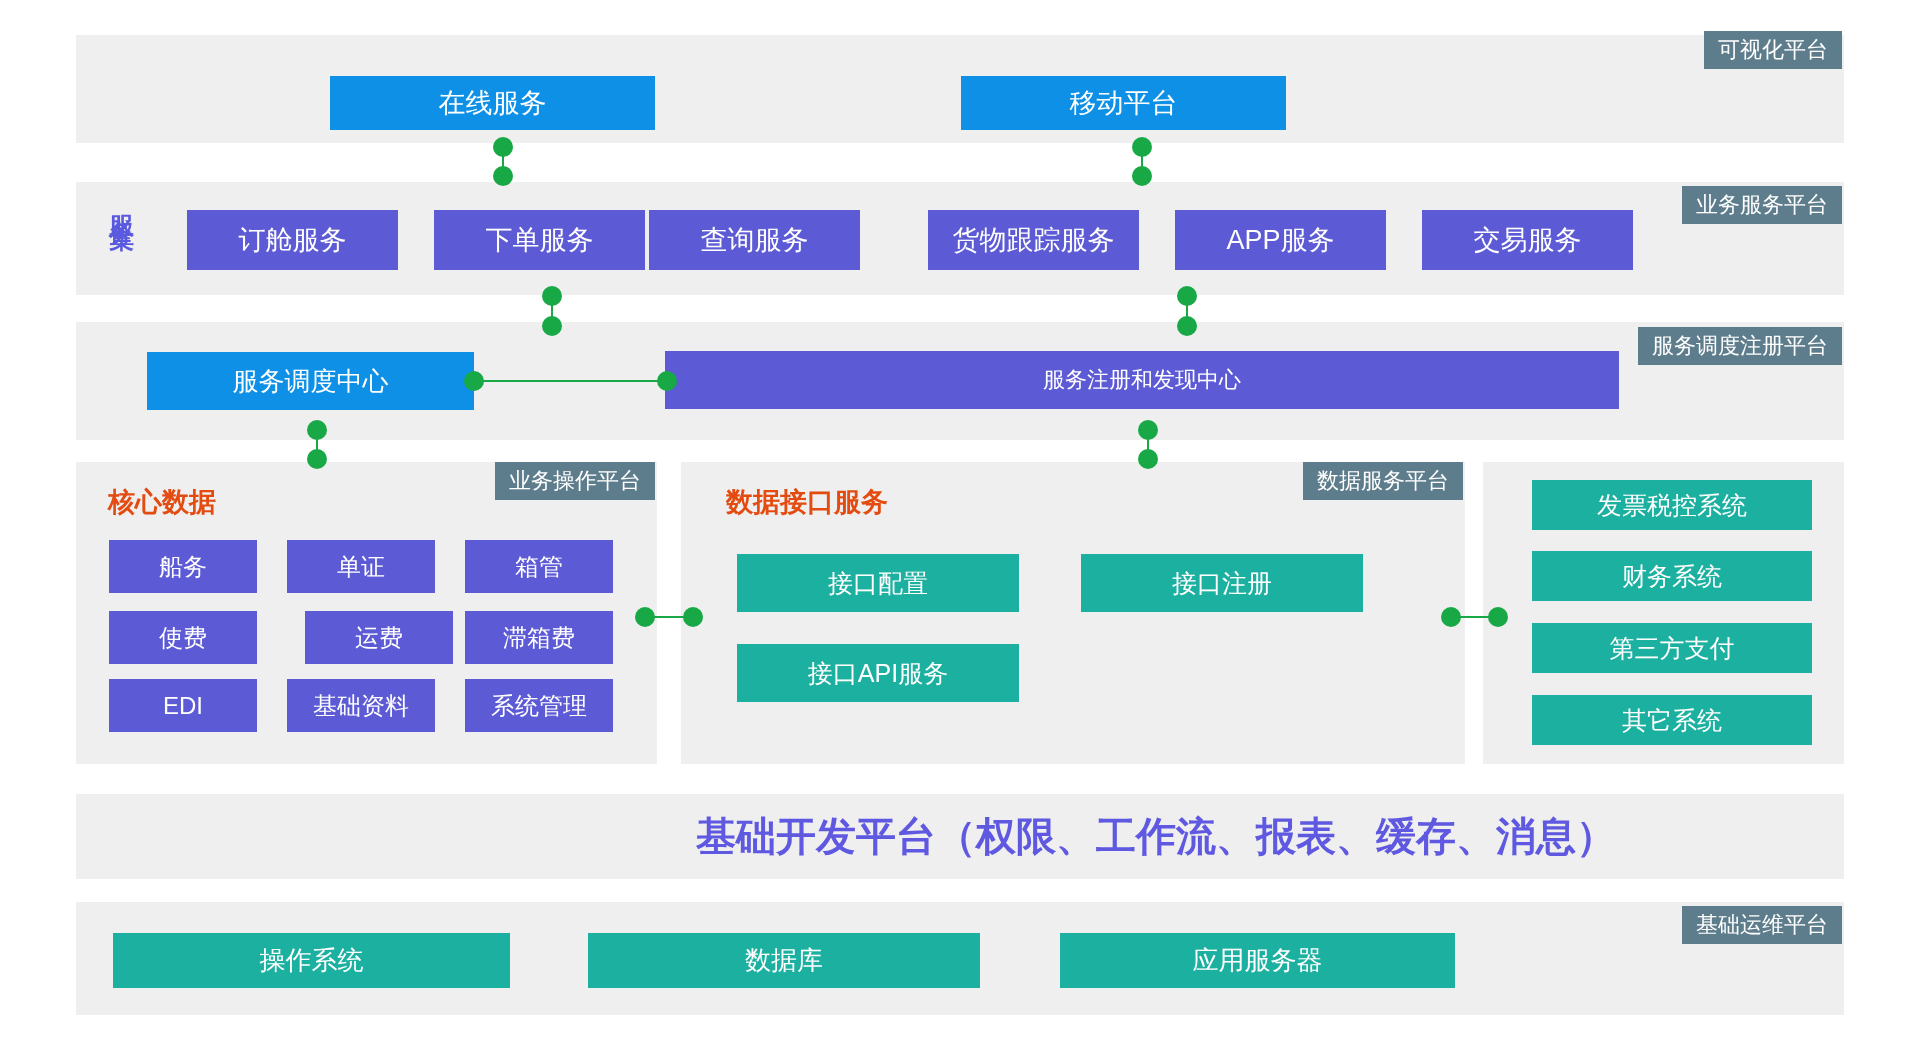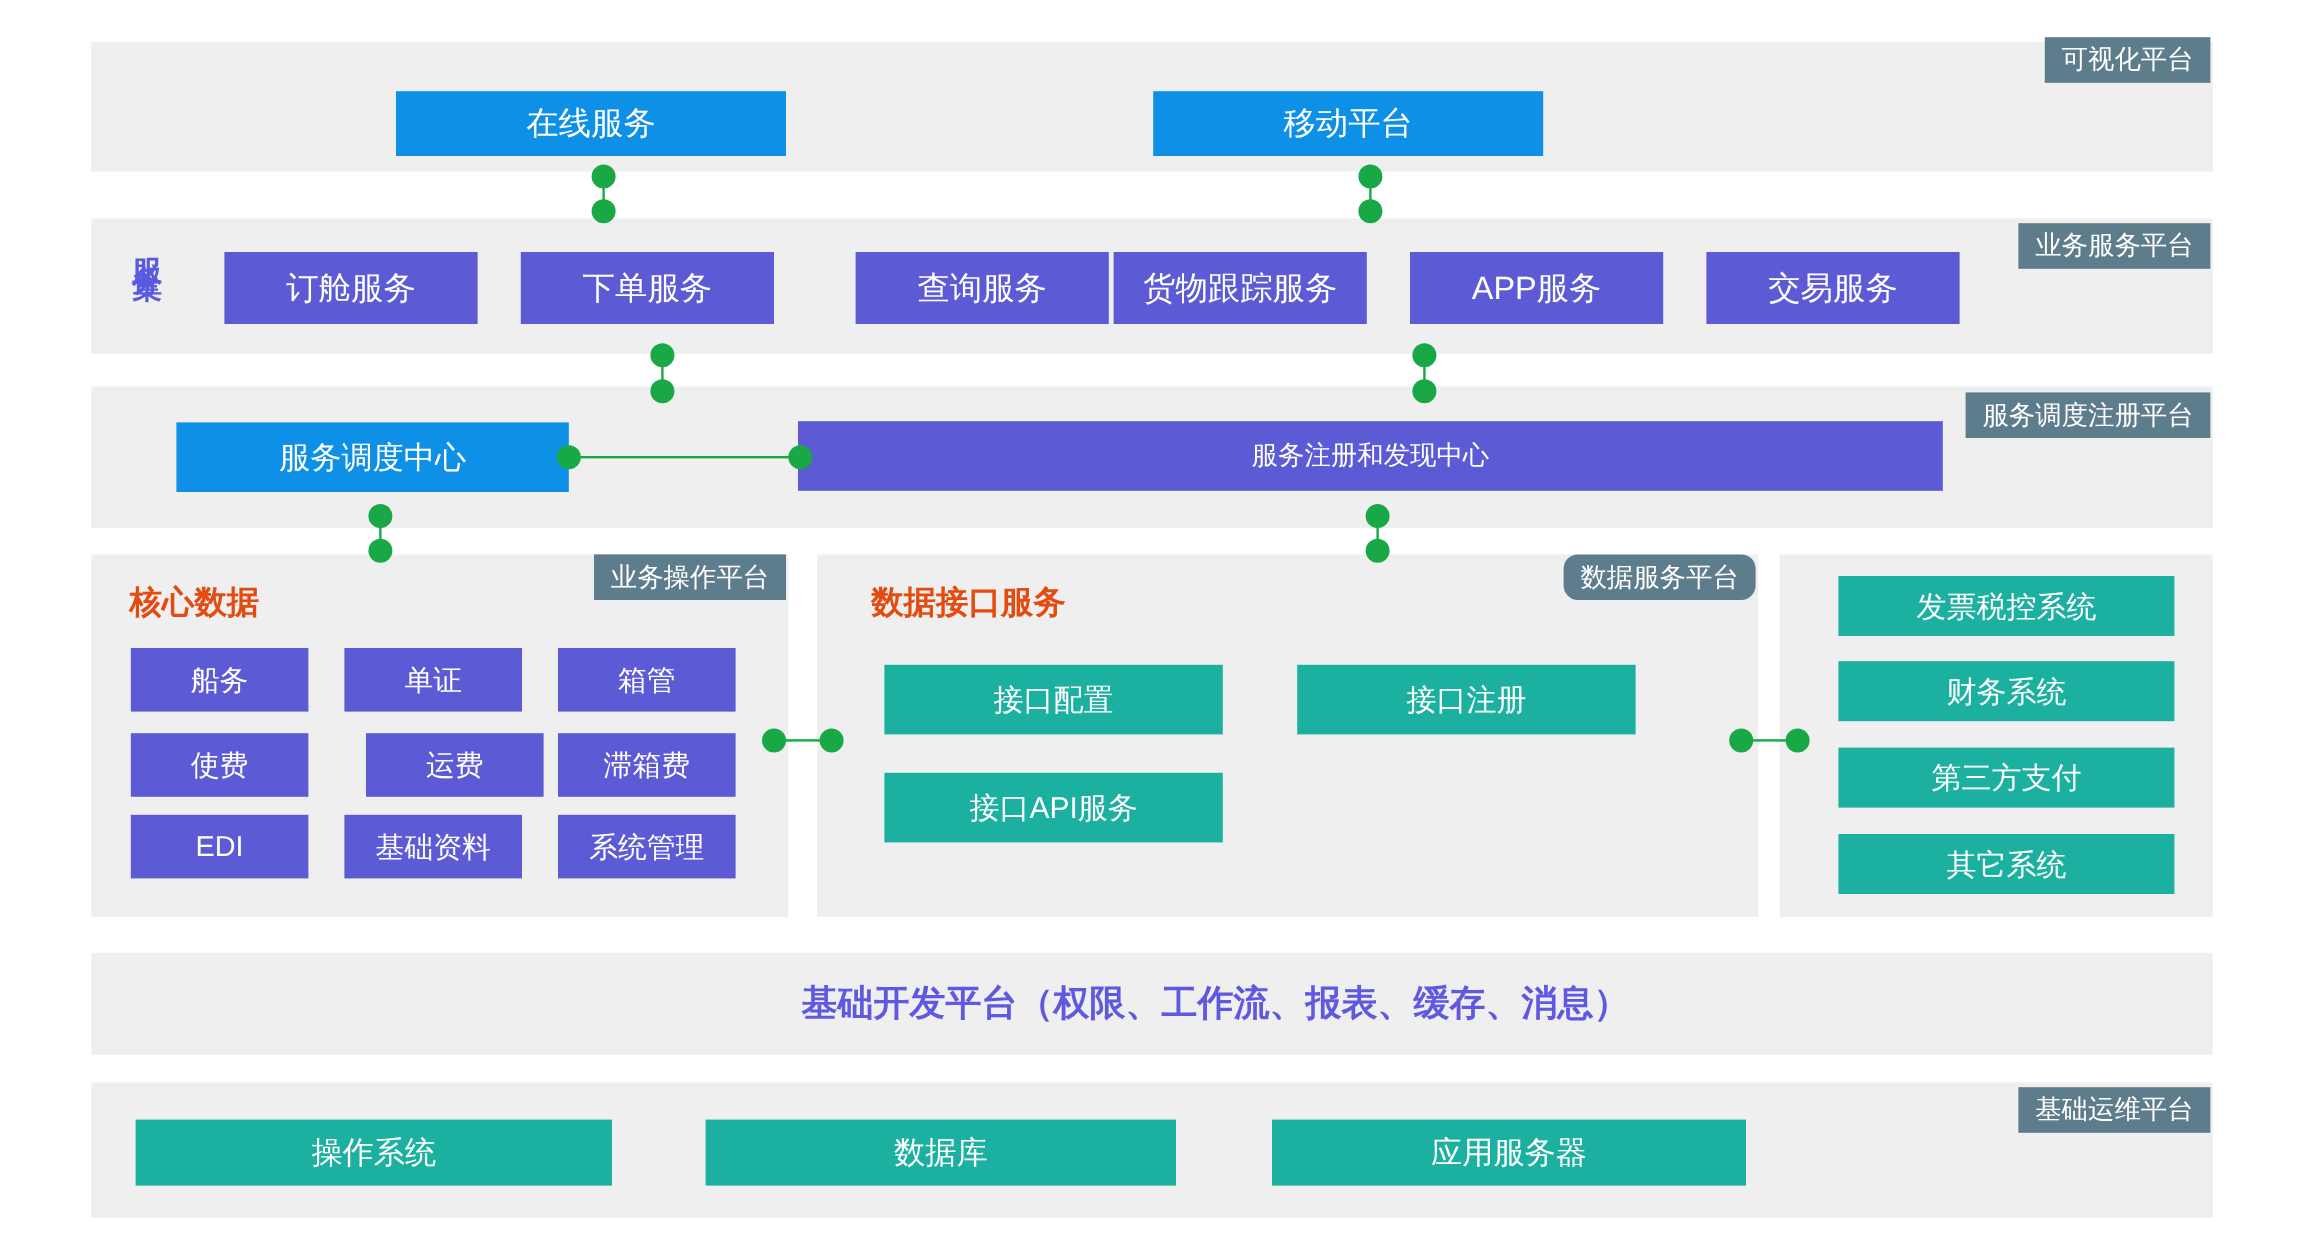--- a/index.html
+++ b/index.html
@@ -33,43 +33,43 @@
   }
   .badge.r{right:2px;}
   .title{position:absolute;font-size:27px;font-weight:bold;color:var(--orange);white-space:nowrap;}
   .side-label{
     position:absolute;writing-mode:vertical-rl;text-orientation:upright;
     font-size:25px;font-weight:bold;color:var(--side-label);letter-spacing:6px;line-height:28px;
   }
   .dot{position:absolute;width:20px;height:20px;border-radius:50%;background:var(--green);}
   .cline{position:absolute;background:var(--green);}
   .dev-text{
-    position:absolute;left:592px;top:0;height:100%;display:flex;align-items:center;
-    font-size:30px;font-weight:bold;color:var(--dev-text);white-space:nowrap;
+    position:absolute;left:620px;top:0;height:100%;display:flex;align-items:center;
+    font-size:40px;font-weight:bold;color:var(--dev-text);white-space:nowrap;
   }
   .grid-btn{font-size:24px;}
   .teal-btn{font-size:25px;}
 </style>
 </head>
 <body>
 
 <div class="canvas">
 
   <section class="band" style="top:35px;height:108px;">
     <div class="badge r" style="top:-4px;">可视化平台</div>
     <div class="btn blue" style="left:254px;top:41px;width:325px;height:54px;">在线服务</div>
     <div class="btn blue" style="left:885px;top:41px;width:325px;height:54px;">移动平台</div>
   </section>
 
   <section class="band" style="top:182px;height:113px;">
     <div class="badge r" style="top:4px;">业务服务平台</div>
     <div class="side-label" style="left:32px;top:13px;">服务集</div>
     <div class="btn purple" style="left:111px;top:28px;width:211px;height:60px;">订舱服务</div>
     <div class="btn purple" style="left:358px;top:28px;width:211px;height:60px;">下单服务</div>
-    <div class="btn purple" style="left:637px;top:28px;width:211px;height:60px;">查询服务</div>
+    <div class="btn purple" style="left:573px;top:28px;width:211px;height:60px;">查询服务</div>
     <div class="btn purple" style="left:852px;top:28px;width:211px;height:60px;">货物跟踪服务</div>
     <div class="btn purple" style="left:1099px;top:28px;width:211px;height:60px;">APP服务</div>
     <div class="btn purple" style="left:1346px;top:28px;width:211px;height:60px;">交易服务</div>
   </section>
 
   <section class="band" style="top:322px;height:118px;">
     <div class="badge r" style="top:5px;">服务调度注册平台</div>
     <div class="btn blue" style="left:71px;top:30px;width:327px;height:58px;font-size:26px;">服务调度中心</div>
     <div class="btn purple" style="left:589px;top:29px;width:954px;height:58px;font-size:22px;">服务注册和发现中心</div>
   </section>
@@ -82,21 +82,21 @@
     <div class="btn purple grid-btn" style="left:389px;top:78px;width:148px;height:53px;">箱管</div>
     <div class="btn purple grid-btn" style="left:33px;top:149px;width:148px;height:53px;">使费</div>
     <div class="btn purple grid-btn" style="left:229px;top:149px;width:148px;height:53px;">运费</div>
     <div class="btn purple grid-btn" style="left:389px;top:149px;width:148px;height:53px;">滞箱费</div>
     <div class="btn purple grid-btn" style="left:33px;top:217px;width:148px;height:53px;">EDI</div>
     <div class="btn purple grid-btn" style="left:211px;top:217px;width:148px;height:53px;">基础资料</div>
     <div class="btn purple grid-btn" style="left:389px;top:217px;width:148px;height:53px;">系统管理</div>
   </section>
 
   <section class="panel" style="left:681px;top:462px;width:784px;height:302px;">
-    <div class="badge r" style="top:0;border-radius:12px;">数据服务平台</div>
+    <div class="badge r" style="top:0;">数据服务平台</div>
     <div class="title" style="left:45px;top:22px;">数据接口服务</div>
     <div class="btn teal teal-btn" style="left:56px;top:92px;width:282px;height:58px;">接口配置</div>
     <div class="btn teal teal-btn" style="left:400px;top:92px;width:282px;height:58px;">接口注册</div>
     <div class="btn teal teal-btn" style="left:56px;top:182px;width:282px;height:58px;">接口API服务</div>
   </section>
 
   <section class="panel" style="left:1483px;top:462px;width:361px;height:302px;">
     <div class="btn teal teal-btn" style="left:49px;top:18px;width:280px;height:50px;">发票税控系统</div>
     <div class="btn teal teal-btn" style="left:49px;top:89px;width:280px;height:50px;">财务系统</div>
     <div class="btn teal teal-btn" style="left:49px;top:161px;width:280px;height:50px;">第三方支付</div>

